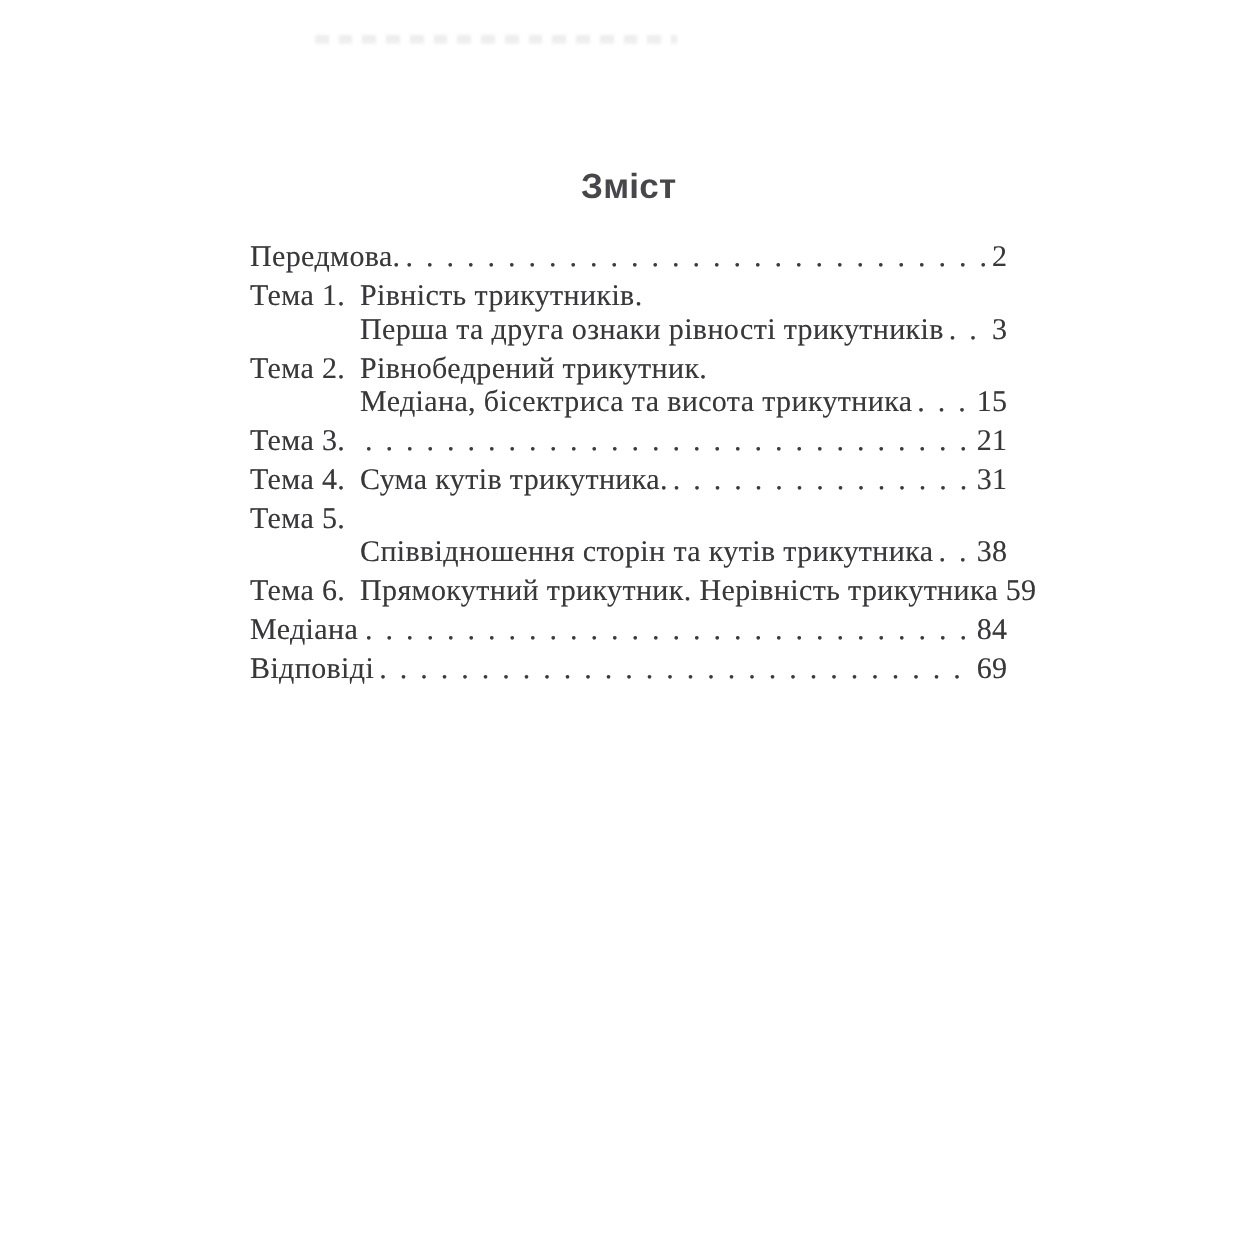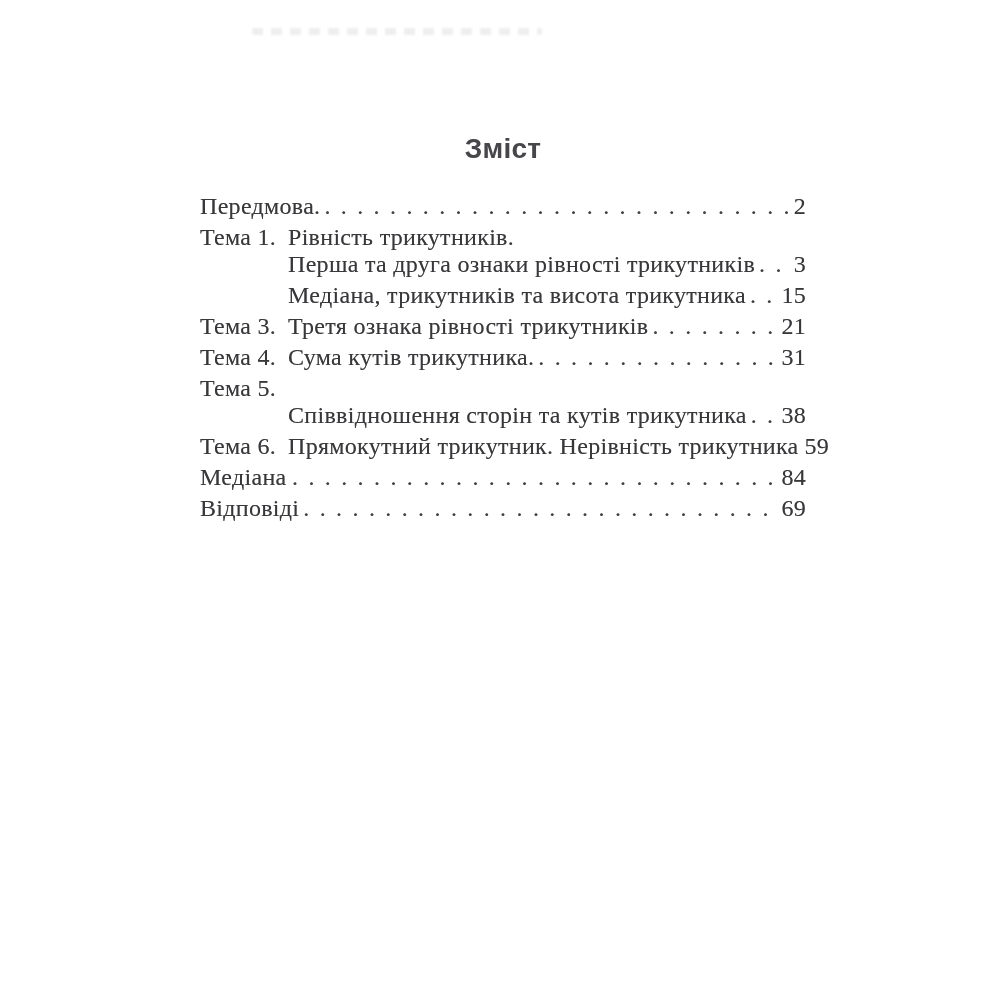--- a/index.html
+++ b/index.html
@@ -103,30 +103,33 @@
           </div>
           <div class="line">
             <span class="label"></span>
             <span class="text">Перша та друга ознаки рівності трикутників</span>
             <span class="dots">. . . . . . . . . . . . . . . . . . . . . . . . . . . . . . . . . . . . . . . . . . . . . . . . . . . . . . . . . . . . . . . . . . . . . . . . . . . . . . . . . . . . . . . . . . </span>
             <span class="pagenum">3</span>
           </div>
         </div>
         <div class="entry">
           <div class="line">
+            <span class="label">Тема 2.</span>
+            <span class="text">Рівнобедрений трикутник.</span>
+          </div>
+          <div class="line">
             <span class="label"></span>
-            <span class="text">Медіана, трикутників та висота трикутника</span>
+            <span class="text">Медіана, бісектриса та висота трикутника</span>
             <span class="dots">. . . . . . . . . . . . . . . . . . . . . . . . . . . . . . . . . . . . . . . . . . . . . . . . . . . . . . . . . . . . . . . . . . . . . . . . . . . . . . . . . . . . . . . . . . </span>
             <span class="pagenum">15</span>
           </div>
         </div>
         <div class="entry">
           <div class="line">
             <span class="label">Тема 3.</span>
-            <span class="text">Третя ознака рівності трикутників</span>
             <span class="dots">. . . . . . . . . . . . . . . . . . . . . . . . . . . . . . . . . . . . . . . . . . . . . . . . . . . . . . . . . . . . . . . . . . . . . . . . . . . . . . . . . . . . . . . . . . </span>
             <span class="pagenum">21</span>
           </div>
         </div>
         <div class="entry">
           <div class="line">
             <span class="label">Тема 4.</span>
             <span class="text">Сума кутів трикутника.</span>
             <span class="dots">. . . . . . . . . . . . . . . . . . . . . . . . . . . . . . . . . . . . . . . . . . . . . . . . . . . . . . . . . . . . . . . . . . . . . . . . . . . . . . . . . . . . . . . . . . </span>
             <span class="pagenum">31</span>

